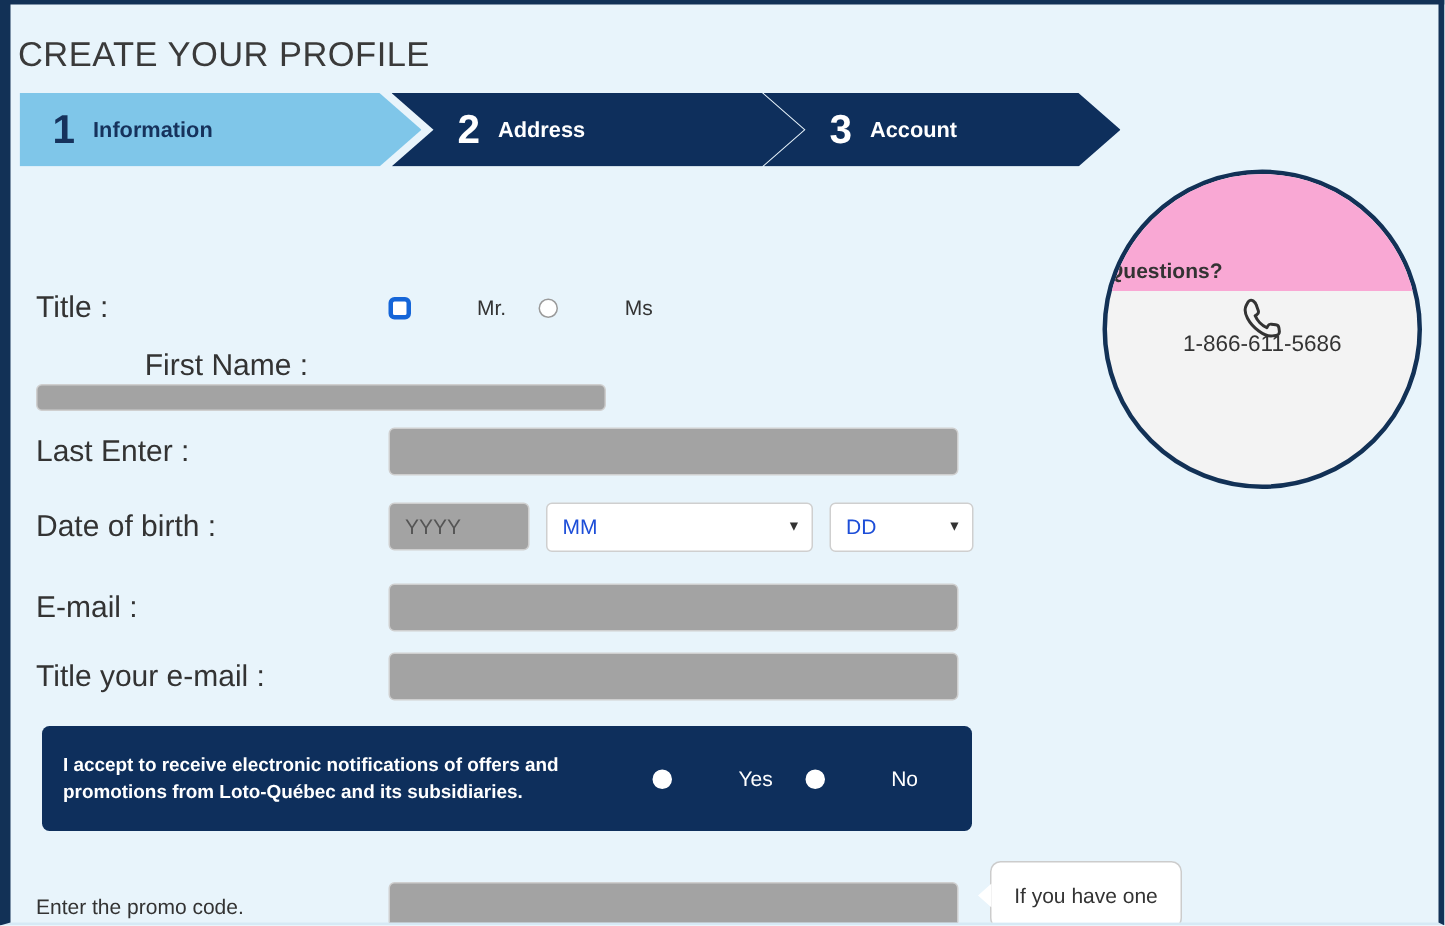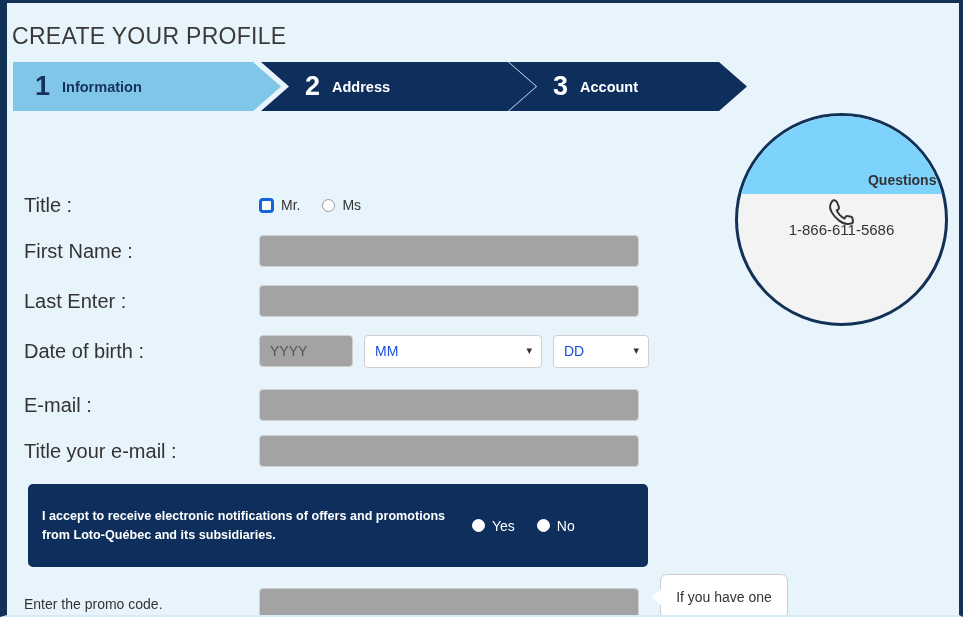--- a/index.html
+++ b/index.html
@@ -88,24 +88,24 @@
     border-radius: 50%;
     border: 3px solid #123156;
     background: #f3f3f3;
     overflow: hidden;
     text-align: center;
   }
   .q-top {
     position: absolute;
     left: 0; top: 0; right: 0;
     height: 78px;
-    background: #7dd3fc;
+    background: #f9a8d4;
     display: flex;
     align-items: flex-end;
-    justify-content: flex-end;
+    justify-content: flex-start;
     padding-bottom: 6px;
   }
   .q-top span {
     font-size: 14px;
     font-weight: bold;
     color: #333333;
   }
   .q-icon {
     position: absolute;
     left: 0; right: 0; top: 80px;
@@ -171,42 +171,42 @@
     transform: translateY(-55%);
     pointer-events: none;
     color: #333333;
     font-size: 11px;
   }
   .sel-mm { width: 178px; }
   .sel-dd { width: 96px; }
 
   
   .radio-group { display: flex; align-items: center; }
-  .radio-item { display: flex; align-items: center; margin-right: 22px; }
+  .radio-item { display: flex; align-items: center; margin-right: 22px; gap: 37px; }
   .radio-item .txt { font-size: 14px; color: #333333; margin-left: 7px; }
 
   .rd {
     width: 13px; height: 13px;
     border-radius: 50%;
     border: 1px solid #9a9a9a;
     background: #ffffff;
     display: inline-block;
   }
   .rd.focused {
     width: 15px; height: 15px;
     border-radius: 4px;
     border: 3px solid #1565d8;
     background: #ffffff;
   }
 
   
   .consent {
     position: absolute;
     left: 21px; top: 481px;
-    width: 620px; height: 83px;
+    width: 620px; height: 70px;
     background: #0e2f5c;
     border-radius: 5px;
     display: flex;
     align-items: center;
     padding: 0 14px;
   }
   .consent .ctext {
     width: 430px;
     font-size: 12.6px;
     font-weight: bold;
@@ -292,21 +292,21 @@
           <span class="rd focused"></span>
           <span class="txt">Mr.</span>
         </label>
         <label class="radio-item">
           <span class="rd"></span>
           <span class="txt">Ms</span>
         </label>
       </div>
     </div>
 
-    <div class="row" style="top: 80px;">
+    <div class="row" style="top: 80px; flex-direction: column;">
       <div class="label">First Name :</div>
       <input type="text" class="in-wide" placeholder="" value="" style="">
     </div>
 
     <div class="row" style="top: 130px;">
       <div class="label">Last Enter :</div>
       <input type="text" class="in-wide" placeholder="" style="">
     </div>
 
     <div class="row" style="top: 180px;">

